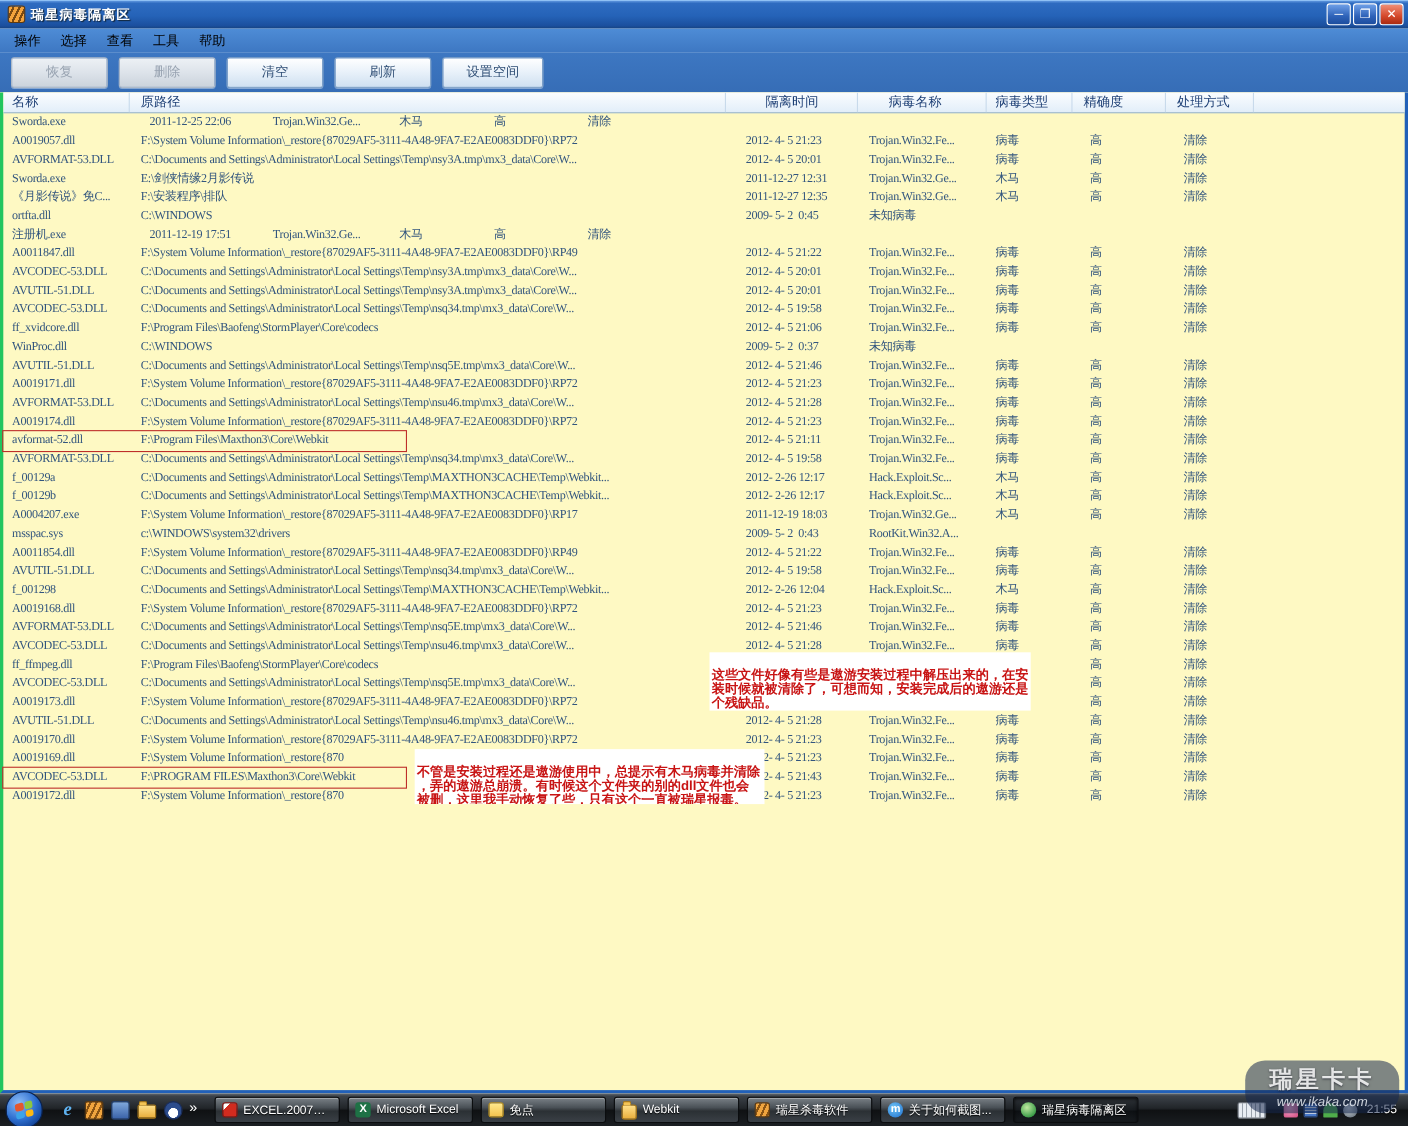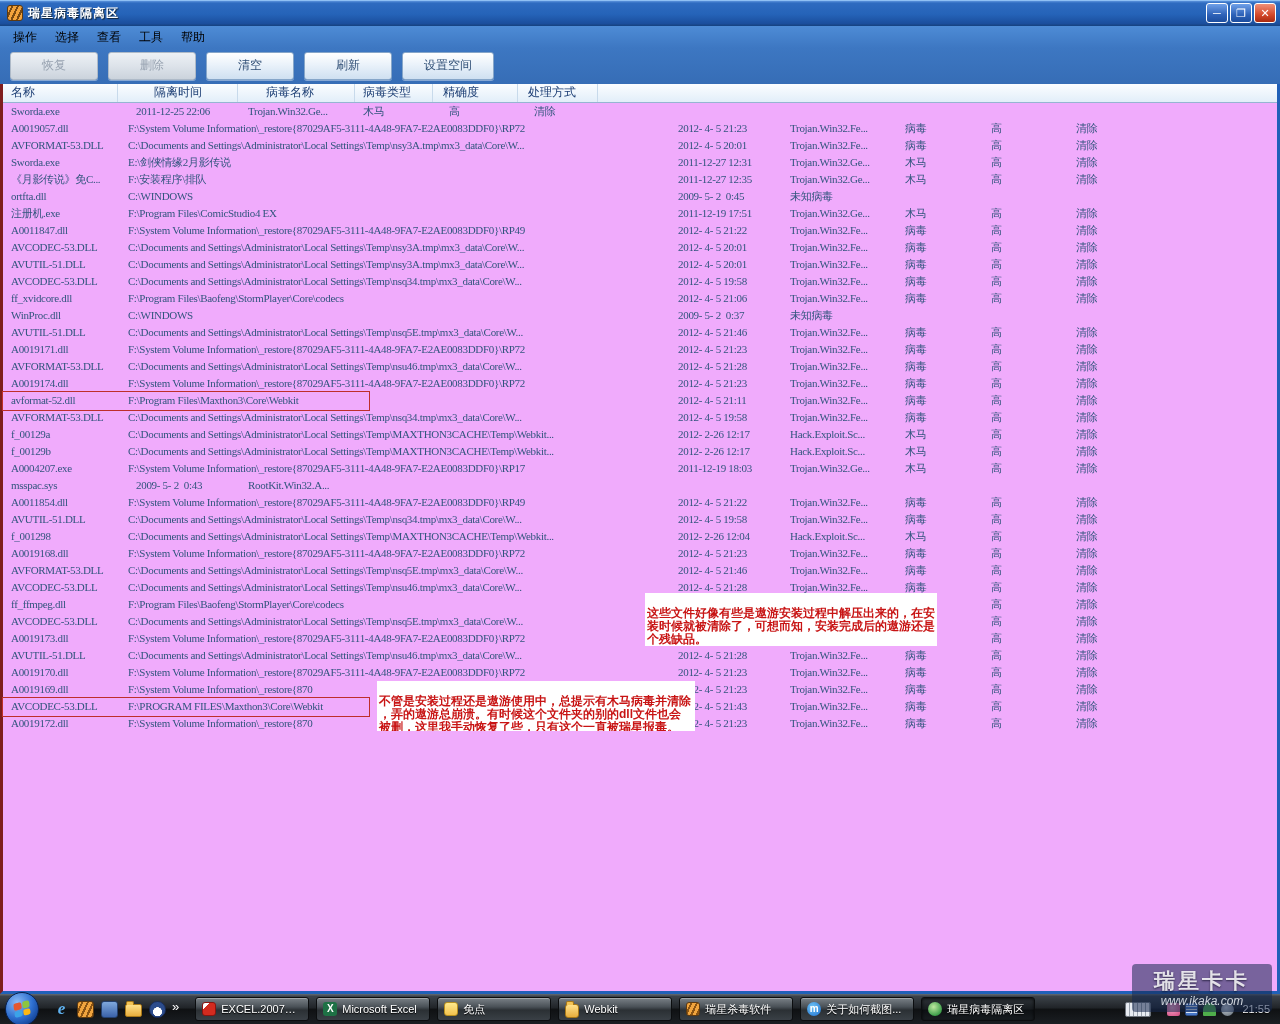--- a/index.html
+++ b/index.html
@@ -29,22 +29,22 @@
   .toolbar{position:absolute;top:48px;left:0;right:0;height:36px;
     background:linear-gradient(180deg,#3D77C2,#366DB6);display:flex;align-items:center;gap:10px;padding-left:10px}
   .tbtn{width:86px;height:26px;border-radius:3px;font-size:12px;text-align:center;line-height:25px;
     background:linear-gradient(180deg,#FFFFFF,#EAF2FA 45%,#CFE0F1);
     border:1px solid #86A6C9;color:#2F4E75;box-shadow:0 1px 0 rgba(255,255,255,.4);cursor:default}
   .tbtn.disabled{background:linear-gradient(180deg,#EDF1F5,#DDE3EA 50%,#CBD3DC);
     color:#98A3B1;border-color:#AEBAC8}
   .tbtn.wide{width:90px}
 
   
-  .client{position:absolute;top:84px;left:0;right:0;bottom:30px;background:#f0abfc;
-    border-left:3px solid #7f1d1d;border-right:3px solid #2160B8;border-bottom:3px solid #2160B8;
+  .client{position:absolute;top:84px;left:0;right:0;bottom:30px;background:#fef9c3;
+    border-left:3px solid #22c55e;border-right:3px solid #2160B8;border-bottom:3px solid #2160B8;
     box-sizing:border-box;overflow:hidden}
   .ghead{display:flex;height:18px;background:linear-gradient(180deg,#FBFDFF,#E2EEF9);
     border-bottom:1px solid #96B4D2;font-size:12px;color:#1C3E74}
   .hcell{box-sizing:border-box;border-right:1px solid #C8DAEB;line-height:17px;
     white-space:pre;overflow:hidden;cursor:default}
   .gbody{font-family:Liberation Serif, serif;font-size:11px;color:#32557E;letter-spacing:-0.3px}
   .trow{display:flex;height:17px;line-height:17px}
   .cell{box-sizing:border-box;white-space:pre;overflow:hidden}
   .c0{width:115px;padding-left:8px}
   .c1{width:542px;padding-left:10px}
@@ -60,21 +60,21 @@
   .red-box{position:absolute;border:1px solid #BE2F2A;background:transparent;pointer-events:none}
   .rb1{left:2px;top:391px;width:366px;height:18px}
   .rb2{left:2px;top:697px;width:366px;height:18px}
   .note{position:absolute;background:#FFFFFF;color:#C81414;font-weight:bold;font-size:12px;
     line-height:13px;padding:14px 2px;box-sizing:border-box;white-space:pre;overflow:hidden}
   .n1{left:645px;top:593px;width:292px;height:53px}
   .n2{left:377px;top:681px;width:318px;height:50px}
 
   
   .watermark{position:absolute;right:8px;top:964px;width:132px;z-index:60;text-align:center;
-    background:rgba(22,40,78,.55);border-radius:4px;padding:3px 4px 4px;pointer-events:none}
+    background:rgba(22,40,78,.55);border-radius:18px;padding:3px 4px 4px;pointer-events:none}
   .wm-big{font-size:21px;font-weight:bold;letter-spacing:3px;color:rgba(255,255,255,.85);
     text-shadow:0 1px 2px rgba(0,0,20,.6)}
   .wm-url{font-size:12px;font-style:italic;color:rgba(235,240,246,.85);margin-top:-1px}
 
   
   .taskbar{position:absolute;left:0;right:0;bottom:0;height:30px;
     background:linear-gradient(180deg,#646B72 0%,#3C4249 8%,#212529 45%,#0F1113 52%,#1B1F23 100%);
     display:flex;align-items:center}
   .start-orb{width:34px;height:34px;border-radius:50%;margin:0 6px 0 5px;position:relative;z-index:5;
     background:radial-gradient(circle at 35% 30%,#8CBCF6,#2E6FD0 50%,#0E3B8C 85%);
@@ -145,20 +145,21 @@
     <div class="tbtn disabled">恢复</div>
     <div class="tbtn disabled">删除</div>
     <div class="tbtn">清空</div>
     <div class="tbtn">刷新</div>
     <div class="tbtn wide">设置空间</div>
   </div>
 
 <div class="client">
   <div class="ghead">
       <div class="hcell c0 h0">名称</div>
+      <div class="hcell c1 h1">原路径</div>
       <div class="hcell c2 h2">隔离时间</div>
       <div class="hcell c3 h3">病毒名称</div>
       <div class="hcell c4 h4">病毒类型</div>
       <div class="hcell c5 h5">精确度</div>
       <div class="hcell c6 h6">处理方式</div>
       <div class="hcell hfill"></div>
     </div>
   <div class="gbody">
       <div class="trow">
         <div class="cell c0">Sworda.exe</div>
@@ -208,21 +209,20 @@
         <div class="cell c0">ortfta.dll</div>
         <div class="cell c1">C:\WINDOWS</div>
         <div class="cell c2">2009- 5- 2  0:45</div>
         <div class="cell c3">未知病毒</div>
         <div class="cell c4"></div>
         <div class="cell c5"></div>
         <div class="cell c6"></div>
       </div>
       <div class="trow">
         <div class="cell c0">注册机.exe</div>
-        <div class="cell c1">F:\Program Files\ComicStudio4 EX</div>
         <div class="cell c2">2011-12-19 17:51</div>
         <div class="cell c3">Trojan.Win32.Ge...</div>
         <div class="cell c4">木马</div>
         <div class="cell c5">高</div>
         <div class="cell c6">清除</div>
       </div>
       <div class="trow">
         <div class="cell c0">A0011847.dll</div>
         <div class="cell c1">F:\System Volume Information\_restore{87029AF5-3111-4A48-9FA7-E2AE0083DDF0}\RP49</div>
         <div class="cell c2">2012- 4- 5 21:22</div>
@@ -352,20 +352,21 @@
         <div class="cell c0">A0004207.exe</div>
         <div class="cell c1">F:\System Volume Information\_restore{87029AF5-3111-4A48-9FA7-E2AE0083DDF0}\RP17</div>
         <div class="cell c2">2011-12-19 18:03</div>
         <div class="cell c3">Trojan.Win32.Ge...</div>
         <div class="cell c4">木马</div>
         <div class="cell c5">高</div>
         <div class="cell c6">清除</div>
       </div>
       <div class="trow">
         <div class="cell c0">msspac.sys</div>
+        <div class="cell c1">c:\WINDOWS\system32\drivers</div>
         <div class="cell c2">2009- 5- 2  0:43</div>
         <div class="cell c3">RootKit.Win32.A...</div>
         <div class="cell c4"></div>
         <div class="cell c5"></div>
         <div class="cell c6"></div>
       </div>
       <div class="trow">
         <div class="cell c0">A0011854.dll</div>
         <div class="cell c1">F:\System Volume Information\_restore{87029AF5-3111-4A48-9FA7-E2AE0083DDF0}\RP49</div>
         <div class="cell c2">2012- 4- 5 21:22</div>

